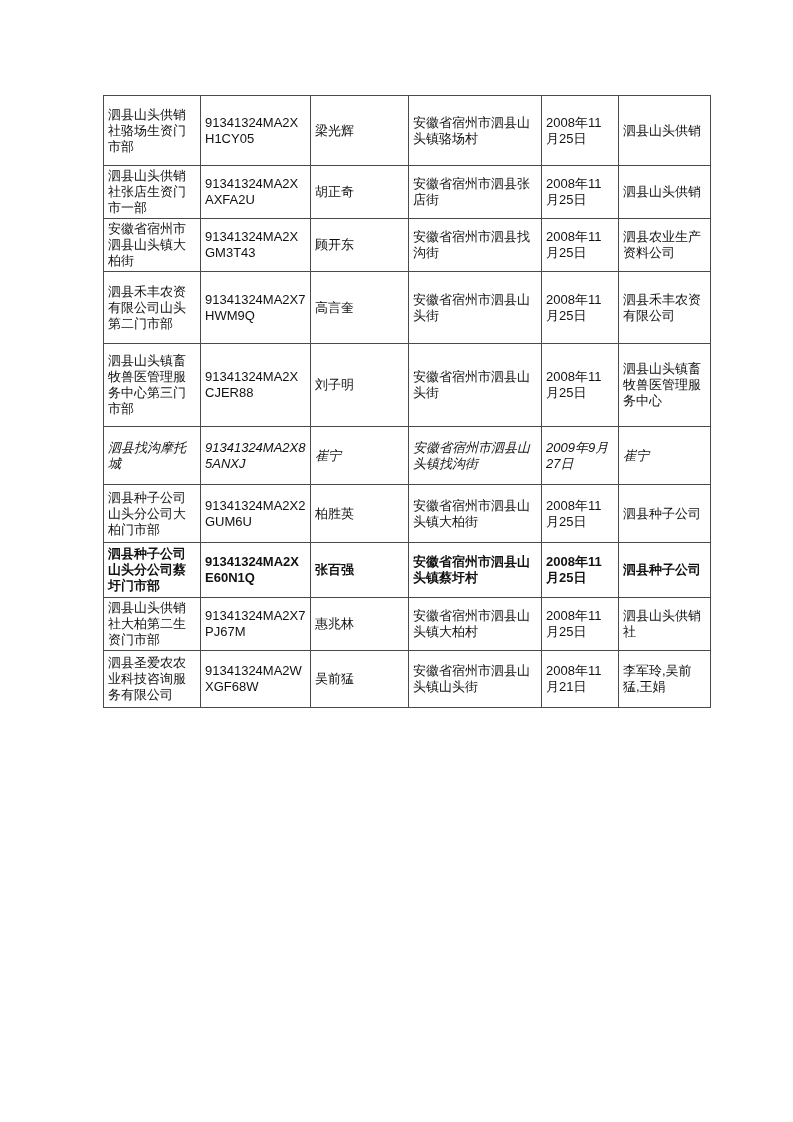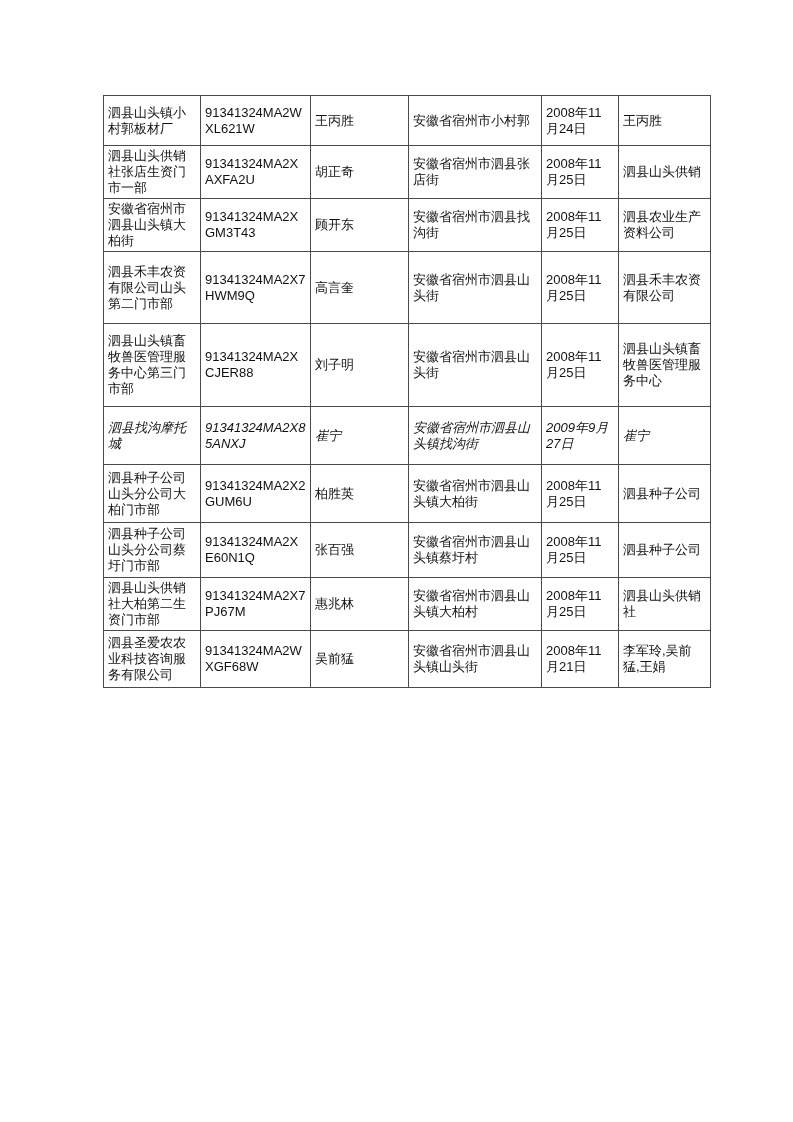--- a/index.html
+++ b/index.html
@@ -55,27 +55,27 @@
   <table class="registry-table">
     <colgroup>
       <col class="c-name">
       <col class="c-code">
       <col class="c-person">
       <col class="c-address">
       <col class="c-date">
       <col class="c-related">
     </colgroup>
     <tbody>
-        <tr style="height: 50px;">
-          <td>泗县山头镇小村郭板材厂</td>
-          <td>91341324MA2WXL621W</td>
-          <td>王丙胜</td>
-          <td>安徽省宿州市小村郭</td>
-          <td>2008年11月24日</td>
-          <td>王丙胜</td>
+        <tr style="height: 70px;">
+          <td>泗县山头供销社骆场生资门市部</td>
+          <td>91341324MA2XH1CY05</td>
+          <td>梁光辉</td>
+          <td>安徽省宿州市泗县山头镇骆场村</td>
+          <td>2008年11月25日</td>
+          <td>泗县山头供销</td>
         </tr>
         <tr style="height: 53px;">
           <td>泗县山头供销社张店生资门市一部</td>
           <td>91341324MA2XAXFA2U</td>
           <td>胡正奇</td>
           <td>安徽省宿州市泗县张店街</td>
           <td>2008年11月25日</td>
           <td>泗县山头供销</td>
         </tr>
         <tr style="height: 52px;">
@@ -111,21 +111,21 @@
           <td>崔宁</td>
         </tr>
         <tr style="height: 58px;">
           <td>泗县种子公司山头分公司大柏门市部</td>
           <td>91341324MA2X2GUM6U</td>
           <td>柏胜英</td>
           <td>安徽省宿州市泗县山头镇大柏街</td>
           <td>2008年11月25日</td>
           <td>泗县种子公司</td>
         </tr>
-        <tr style="height: 55px;">
+        <tr style="height: 55px; font-weight: bold;">
           <td>泗县种子公司山头分公司蔡圩门市部</td>
           <td>91341324MA2XE60N1Q</td>
           <td>张百强</td>
           <td>安徽省宿州市泗县山头镇蔡圩村</td>
           <td>2008年11月25日</td>
           <td>泗县种子公司</td>
         </tr>
         <tr style="height: 53px;">
           <td>泗县山头供销社大柏第二生资门市部</td>
           <td>91341324MA2X7PJ67M</td>

